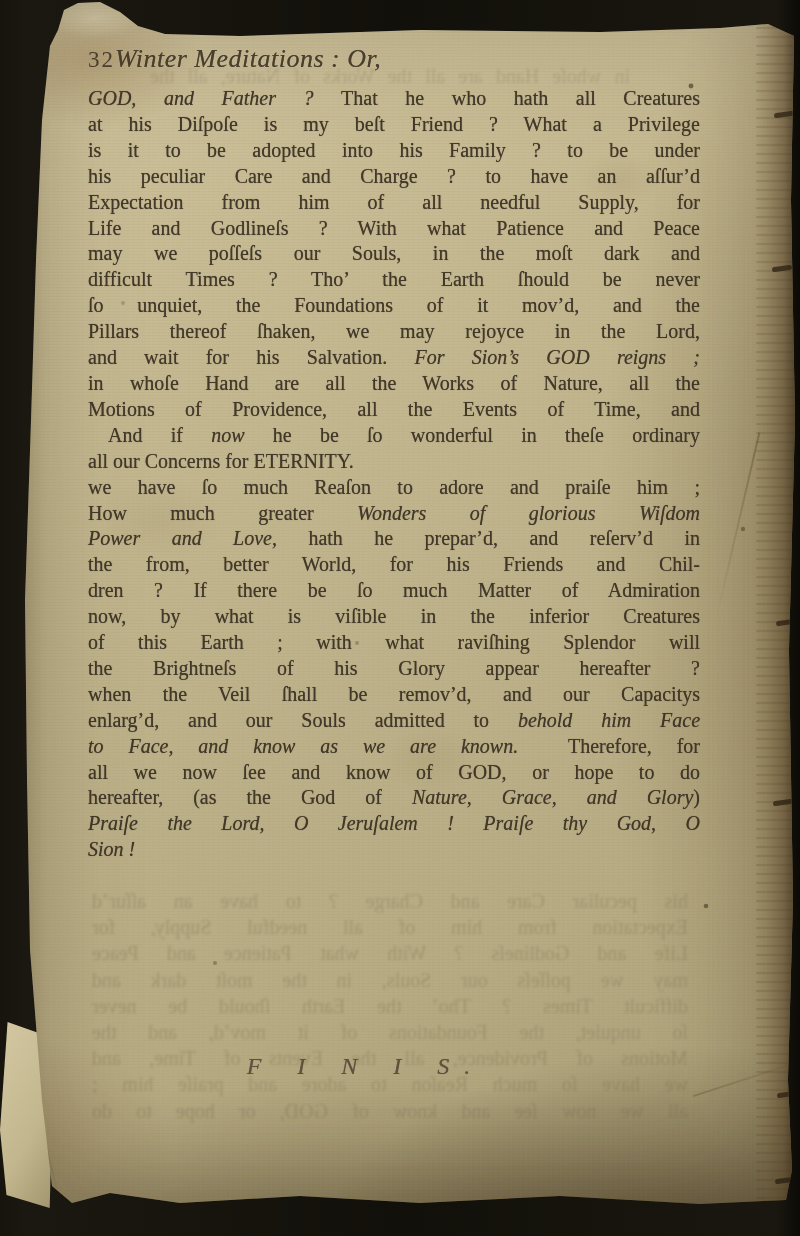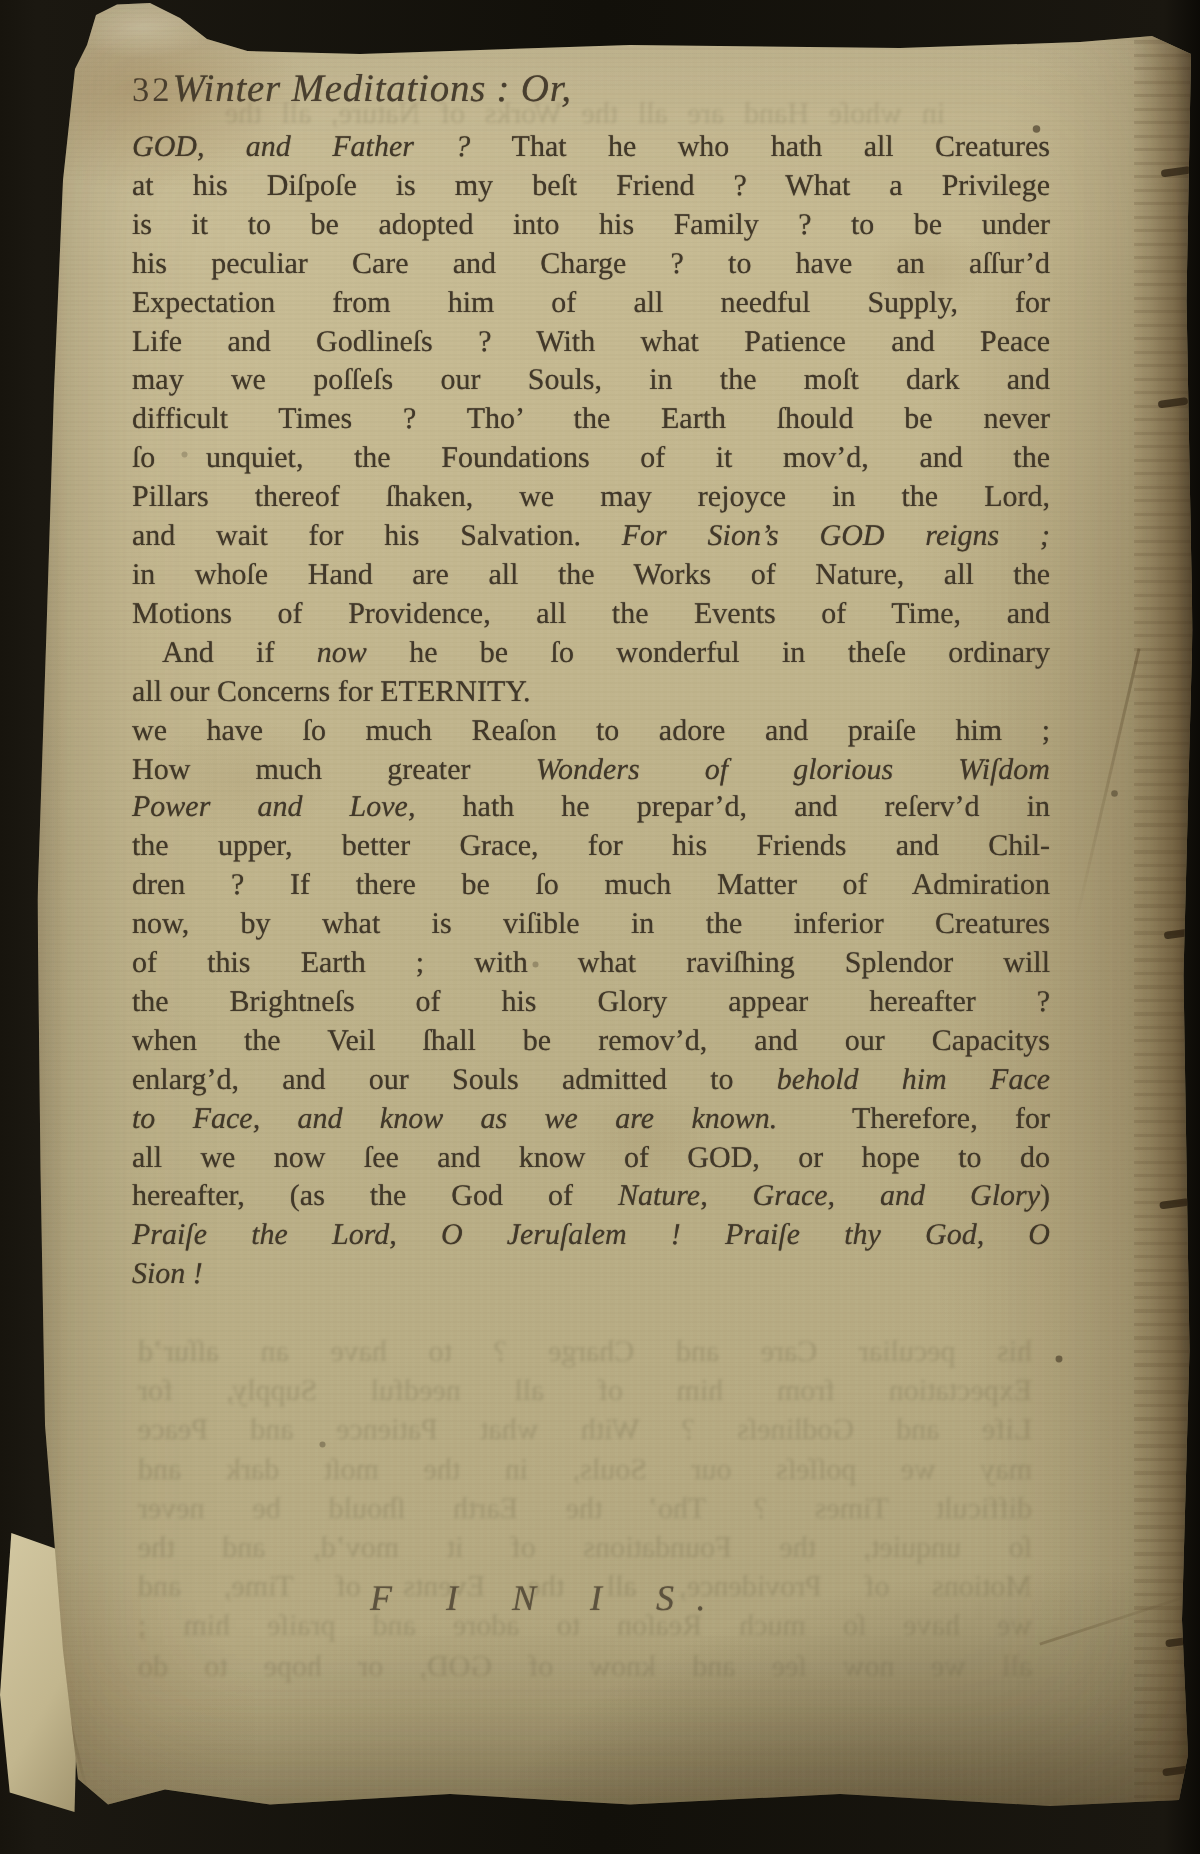--- a/index.html
+++ b/index.html
@@ -122,21 +122,21 @@
         <div class="line"><span>ſo unquiet, the Foundations of it mov’d, and the</span></div>
         <div class="line"><span>Pillars thereof ſhaken, we may rejoyce in the Lord,</span></div>
         <div class="line"><span>and wait for his Salvation. </span><span class="it">For Sion’s GOD reigns ;</span></div>
         <div class="line"><span>in whoſe Hand are all the Works of Nature, all the</span></div>
         <div class="line"><span>Motions of Providence, all the Events of Time, and</span></div>
         <div class="line ind"><span>And if </span><span class="it">now</span><span> he be ſo wonderful in theſe ordinary</span></div>
         <div class="line end"><span>all our Concerns for ETERNITY.</span></div>
         <div class="line"><span>we have ſo much Reaſon to adore and praiſe him ;</span></div>
         <div class="line"><span>How much greater </span><span class="it">Wonders of glorious Wiſdom</span></div>
         <div class="line"><span class="it">Power and Love,</span><span> hath he prepar’d, and reſerv’d in</span></div>
-        <div class="line"><span>the upper, better Grace, for his Friends and Chil-</span></div>
+        <div class="line"><span>the from, better World, for his Friends and Chil-</span></div>
         <div class="line"><span>dren ? If there be ſo much Matter of Admiration</span></div>
         <div class="line"><span>now, by what is viſible in the inferior Creatures</span></div>
         <div class="line"><span>of this Earth ; with what raviſhing Splendor will</span></div>
         <div class="line"><span>the Brightneſs of his Glory appear hereafter ?</span></div>
         <div class="line"><span>when the Veil ſhall be remov’d, and our Capacitys</span></div>
         <div class="line"><span>enlarg’d, and our Souls admitted to </span><span class="it">behold him Face</span></div>
         <div class="line"><span class="it">to Face, and know as we are known.</span><span> &nbsp;Therefore, for</span></div>
         <div class="line"><span>all we now ſee and know of GOD, or hope to do</span></div>
         <div class="line"><span>hereafter, (as the God of </span><span class="it">Nature, Grace, and Glory</span><span>)</span></div>
         <div class="line"><span class="it">Praiſe the Lord, O Jeruſalem ! Praiſe thy God, O</span></div>

